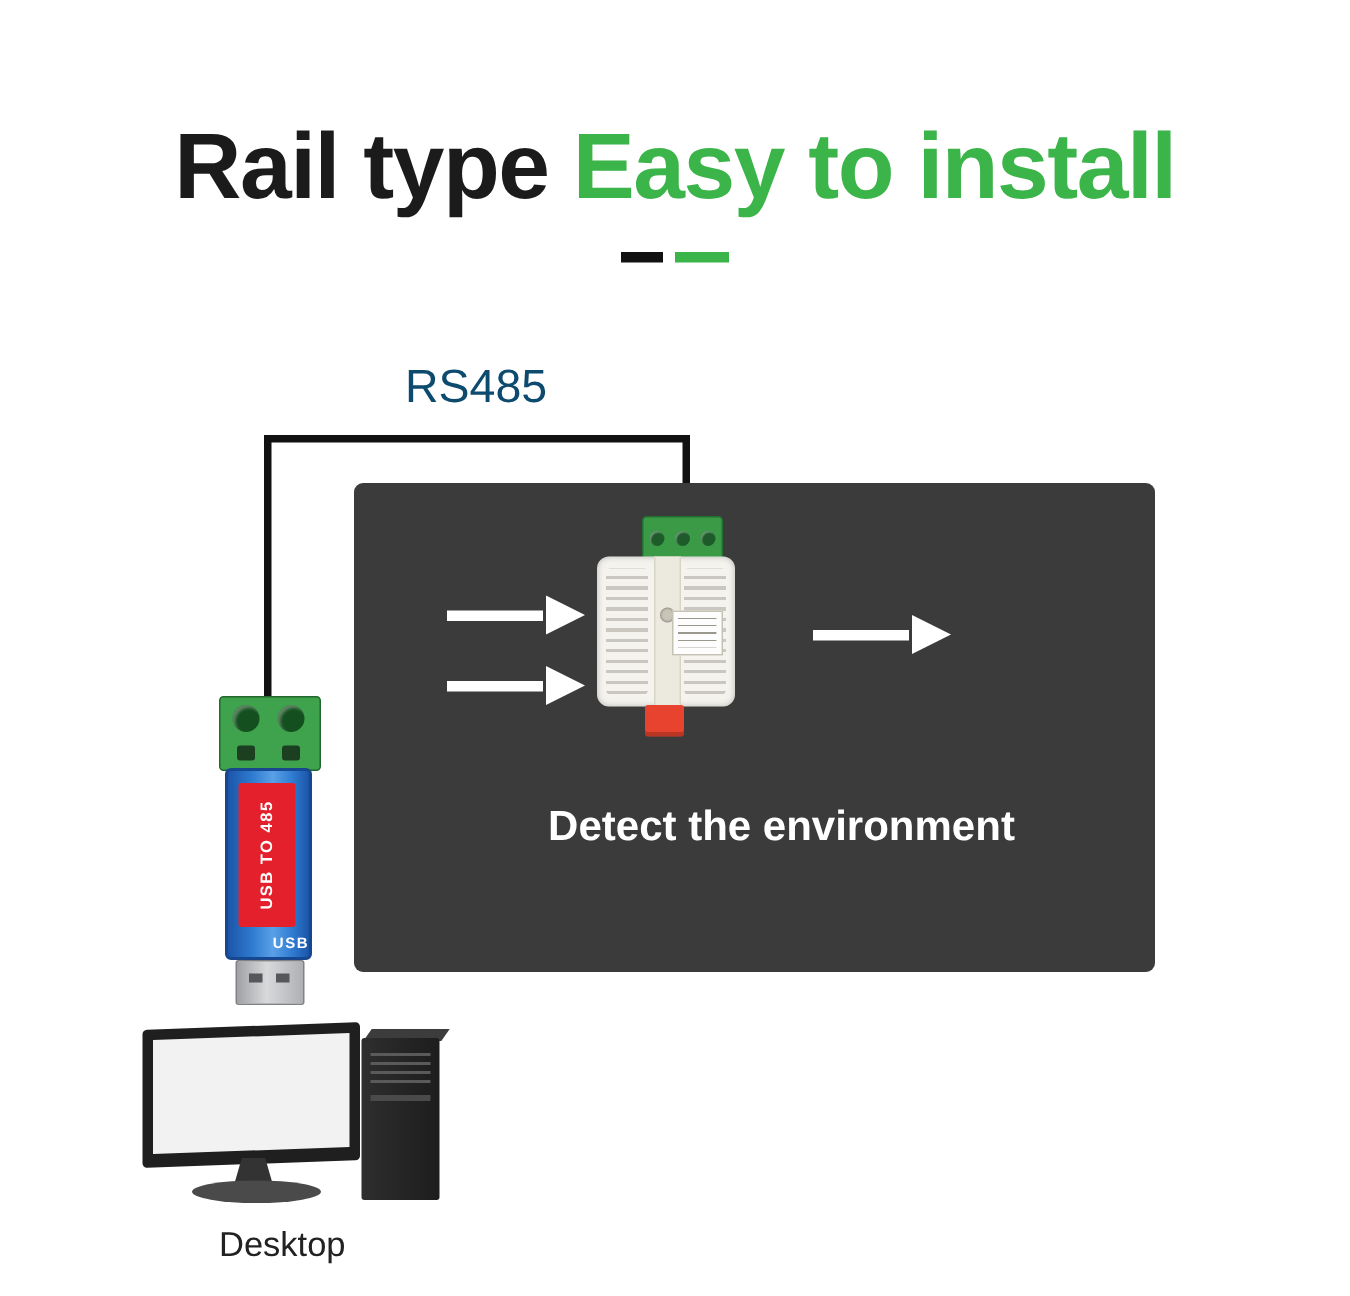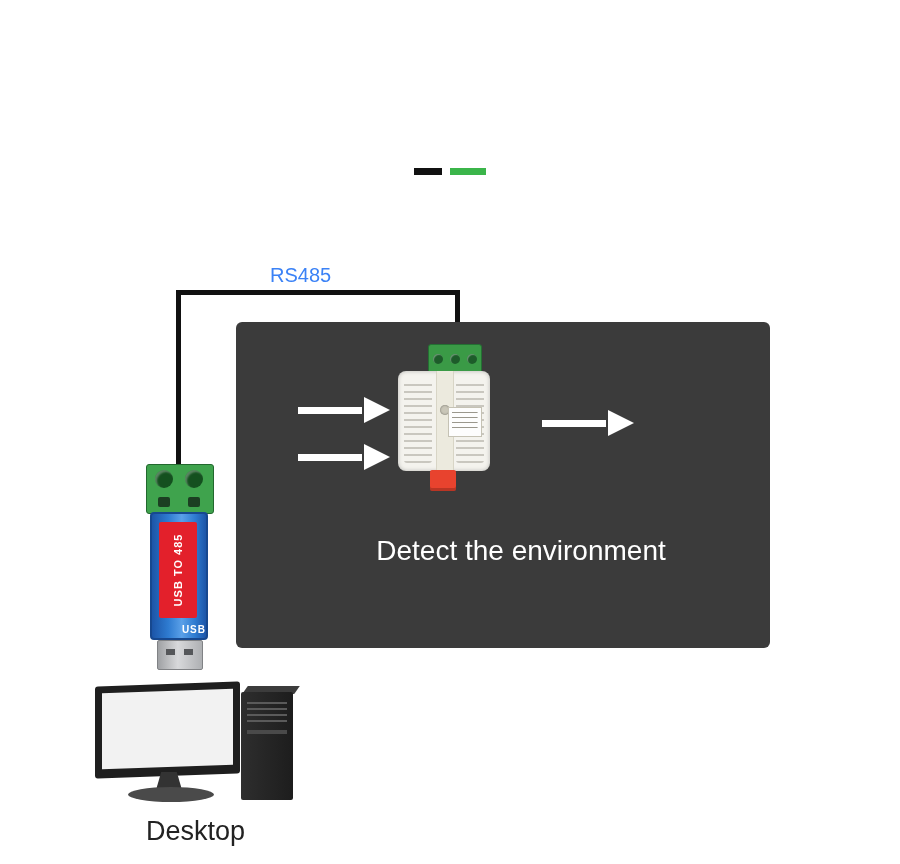--- a/index.html
+++ b/index.html
@@ -18,37 +18,37 @@
   .title .t-green{color:#3bb54a;}
   .divider{
     position:absolute;top:168px;left:50%;transform:translateX(-50%);
     display:flex;gap:8px;align-items:center;
   }
   .divider .seg-black{width:28px;height:7px;background:#111;}
   .divider .seg-green{width:36px;height:7px;background:#3bb54a;}
 
   
   .rs485{
-    position:absolute;left:270px;top:264px;
-    font-size:20px;color:#3b82f6;font-weight:400;
+    position:absolute;left:270px;top:240px;
+    font-size:31px;color:#0c4a6e;font-weight:400;
   }
   .cable{position:absolute;background:#111;}
   .cable-h{left:176px;top:290px;width:284px;height:5px;}
   .cable-v-left{left:176px;top:290px;width:5px;height:180px;}
   .cable-v-right{left:455px;top:290px;width:5px;height:38px;}
 
   
   .panel{
     position:absolute;left:236px;top:322px;width:534px;height:326px;
     background:#3b3b3b;border-radius:6px;
   }
   .panel-caption{
     position:absolute;left:236px;top:535px;width:518px;
     box-sizing:border-box;padding-left:52px;
-    text-align:center;color:#ffffff;font-size:28px;font-weight:400;
+    text-align:center;color:#ffffff;font-size:28px;font-weight:700;
   }
 
   
   .mod-terminal{
     position:absolute;left:428px;top:344px;width:52px;height:28px;
     background:#3a9a46;border:1px solid #247033;border-radius:3px;
     display:flex;justify-content:space-around;align-items:center;
   }
   .mod-screw{width:10px;height:10px;border-radius:50%;background:#1d5c2a;
     box-shadow:inset 1px 1px 1px rgba(255,255,255,.35);}
@@ -163,28 +163,31 @@
   }
   .tower-vents{
     position:absolute;left:6px;top:8px;width:40px;height:22px;
     background:repeating-linear-gradient(0deg,#5a5a5a 0 2px,transparent 2px 6px);
   }
   .tower-drive{
     position:absolute;left:6px;top:38px;width:40px;height:4px;background:#4a4a4a;
   }
 
   .desktop-label{
-    position:absolute;left:146px;top:816px;font-size:27px;color:#222;
+    position:absolute;left:146px;top:816px;font-size:23px;color:#222;
   }
 </style>
 </head>
 <body>
 
 <div class="page">
 
+  <div class="title">
+    <span class="t-black">Rail type</span><span class="t-green"> Easy to install</span>
+  </div>
   <div class="divider">
     <div class="seg-black"></div>
     <div class="seg-green"></div>
   </div>
 
   <div class="rs485">RS485</div>
   <div class="cable cable-h"></div>
   <div class="cable cable-v-left"></div>
   <div class="cable cable-v-right"></div>
 

